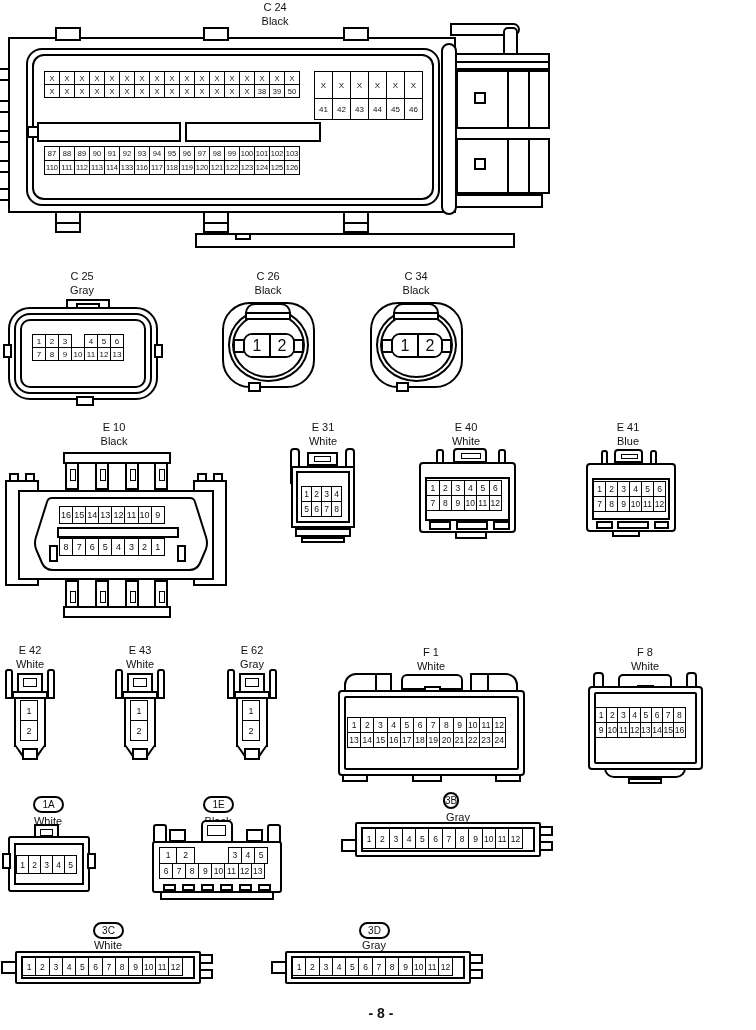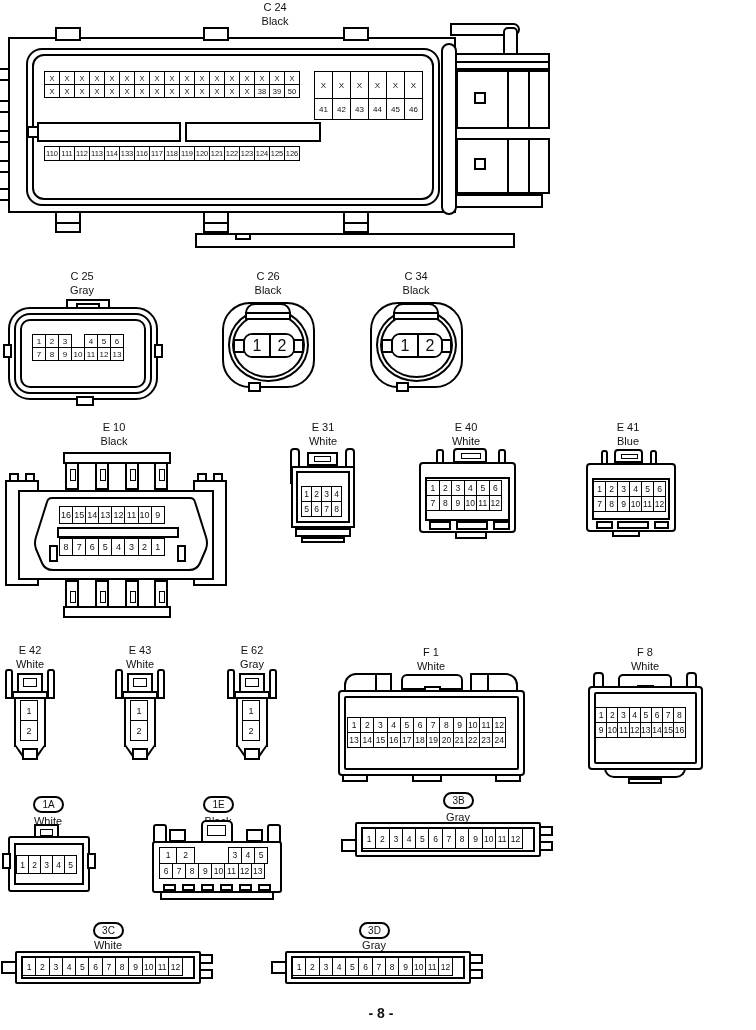--- a/index.html
+++ b/index.html
@@ -115,20 +115,39 @@
             <div class="pin">41</div>
             <div class="pin">42</div>
             <div class="pin">43</div>
             <div class="pin">44</div>
             <div class="pin">45</div>
             <div class="pin">46</div>
           </div>
         </div>
       <div class="pins" id="c24-lb" style="left:35px;top:108px;--pw:16px;--ph:15px;--pf:7.5px">
           <div class="pin-row">
+            <div class="pin">87</div>
+            <div class="pin">88</div>
+            <div class="pin">89</div>
+            <div class="pin">90</div>
+            <div class="pin">91</div>
+            <div class="pin">92</div>
+            <div class="pin">93</div>
+            <div class="pin">94</div>
+            <div class="pin">95</div>
+            <div class="pin">96</div>
+            <div class="pin">97</div>
+            <div class="pin">98</div>
+            <div class="pin">99</div>
+            <div class="pin">100</div>
+            <div class="pin">101</div>
+            <div class="pin">102</div>
+            <div class="pin">103</div>
+          </div>
+          <div class="pin-row">
             <div class="pin">110</div>
             <div class="pin">111</div>
             <div class="pin">112</div>
             <div class="pin">113</div>
             <div class="pin">114</div>
             <div class="pin">133</div>
             <div class="pin">116</div>
             <div class="pin">117</div>
             <div class="pin">118</div>
             <div class="pin">119</div>
@@ -611,21 +630,21 @@
     <div class="b" style="left:163px;top:884px;width:13px;height:7px"></div>
     <div class="b" style="left:182px;top:884px;width:13px;height:7px"></div>
     <div class="b" style="left:201px;top:884px;width:13px;height:7px"></div>
     <div class="b" style="left:220px;top:884px;width:13px;height:7px"></div>
     <div class="b" style="left:239px;top:884px;width:13px;height:7px"></div>
     <div class="b" style="left:258px;top:884px;width:13px;height:7px"></div>
     <div class="b" style="left:160px;top:891px;width:114px;height:9px"></div>
   </div>
 
   <div>
-    <div class="oval" style="left:443px;top:792px;width:31px;height:17px">3B</div>
+    <div class="oval" style="left:443px;top:792px;width:16px;height:17px">3B</div>
     <div class="lbl" style="left:458px;top:811px">Gray</div>
     <div class="b" style="left:341px;top:839px;width:16px;height:13px"></div>
     <div class="b" style="left:539px;top:826px;width:14px;height:10px"></div>
     <div class="b" style="left:539px;top:841px;width:14px;height:10px"></div>
     <div class="b" style="left:355px;top:822px;width:186px;height:35px;border-radius:2px"></div>
     <div class="b" style="left:361px;top:827px;width:174px;height:25px"></div>
     <div class="pins" style="left:363px;top:829px;--pw:14.3px;--ph:21px;--pf:8.5px">
         <div class="pin-row">
           <div class="pin">1</div>
           <div class="pin">2</div>

